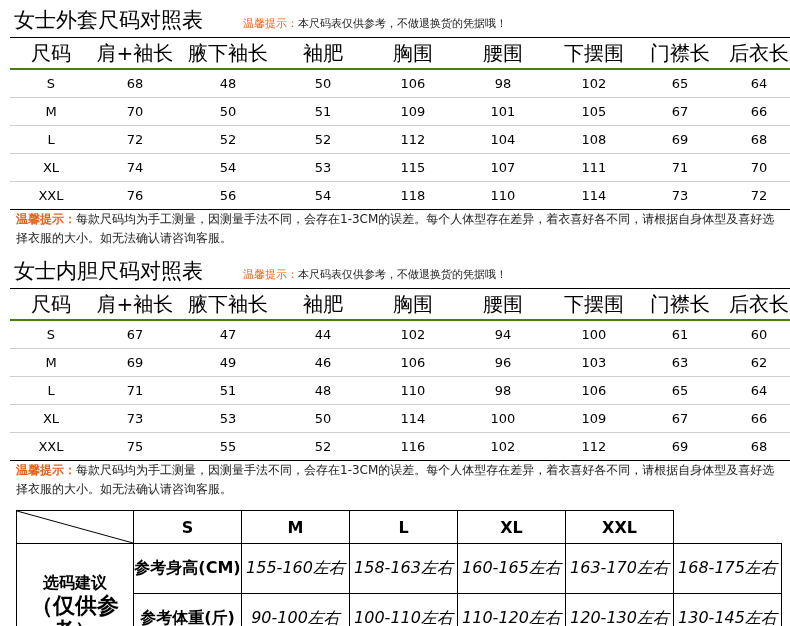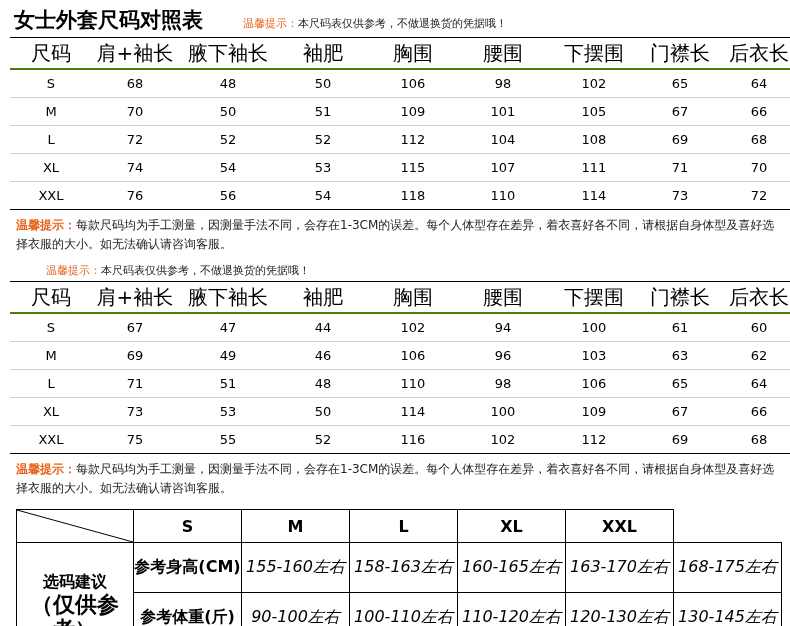--- a/index.html
+++ b/index.html
@@ -24,21 +24,21 @@
   }
   
   .title-row {
     display: flex;
     align-items: baseline;
     gap: 8px;
     padding-left: 4px;
   }
   .sec-title {
     font-size: 21px;
-    font-weight: bold;
+    font-weight: normal;
     letter-spacing: 0px;
     color: #000;
     white-space: nowrap;
     text-align: right;
   }
   .sec-note {
     font-size: 11px;
     color: #222;
     white-space: nowrap;
     margin-left: 32px;
@@ -82,21 +82,20 @@
   .col-b { width: 100px; }
   .col-c { width: 90px; }
   .col-d { width: 90px; }
   .col-e { width: 90px; }
   .col-f { width: 92px; }
   .col-g { width: 80px; }
   .col-h { width: 78px; }
 
   
   .tip {
-    margin-top: 6px;
     padding-left: 6px;
     font-size: 12px;
     line-height: 1.55;
     color: #222;
     width: 760px;
   }
   .tip .tip-label {
     color: #e8621a;
     font-weight: bold;
   }
@@ -250,20 +249,21 @@
     </tbody>
   </table>
 
   <div class="tip">
     <span class="tip-label">温馨提示：</span><span class="tip-body">每款尺码均为手工测量，因测量手法不同，会存在1-3CM的误差。每个人体型存在差异，着衣喜好各不同，请根据自身体型及喜好选择衣服的大小。如无法确认请咨询客服。</span>
   </div>
 
   <div class="spacer-10"></div>
 
   <div class="title-row">
+    <span class="sec-title">女士内胆尺码对照表</span>
     <span class="sec-note"><span class="hl">温馨提示：</span><span>本尺码表仅供参考，不做退换货的凭据哦！</span></span>
   </div>
 
   <table class="size">
     <thead>
       <tr class="head-top">
         <th class="col-size">尺码</th>
         <th class="col-a">肩+袖长</th>
         <th class="col-b">腋下袖长</th>
         <th class="col-c">袖肥</th>

